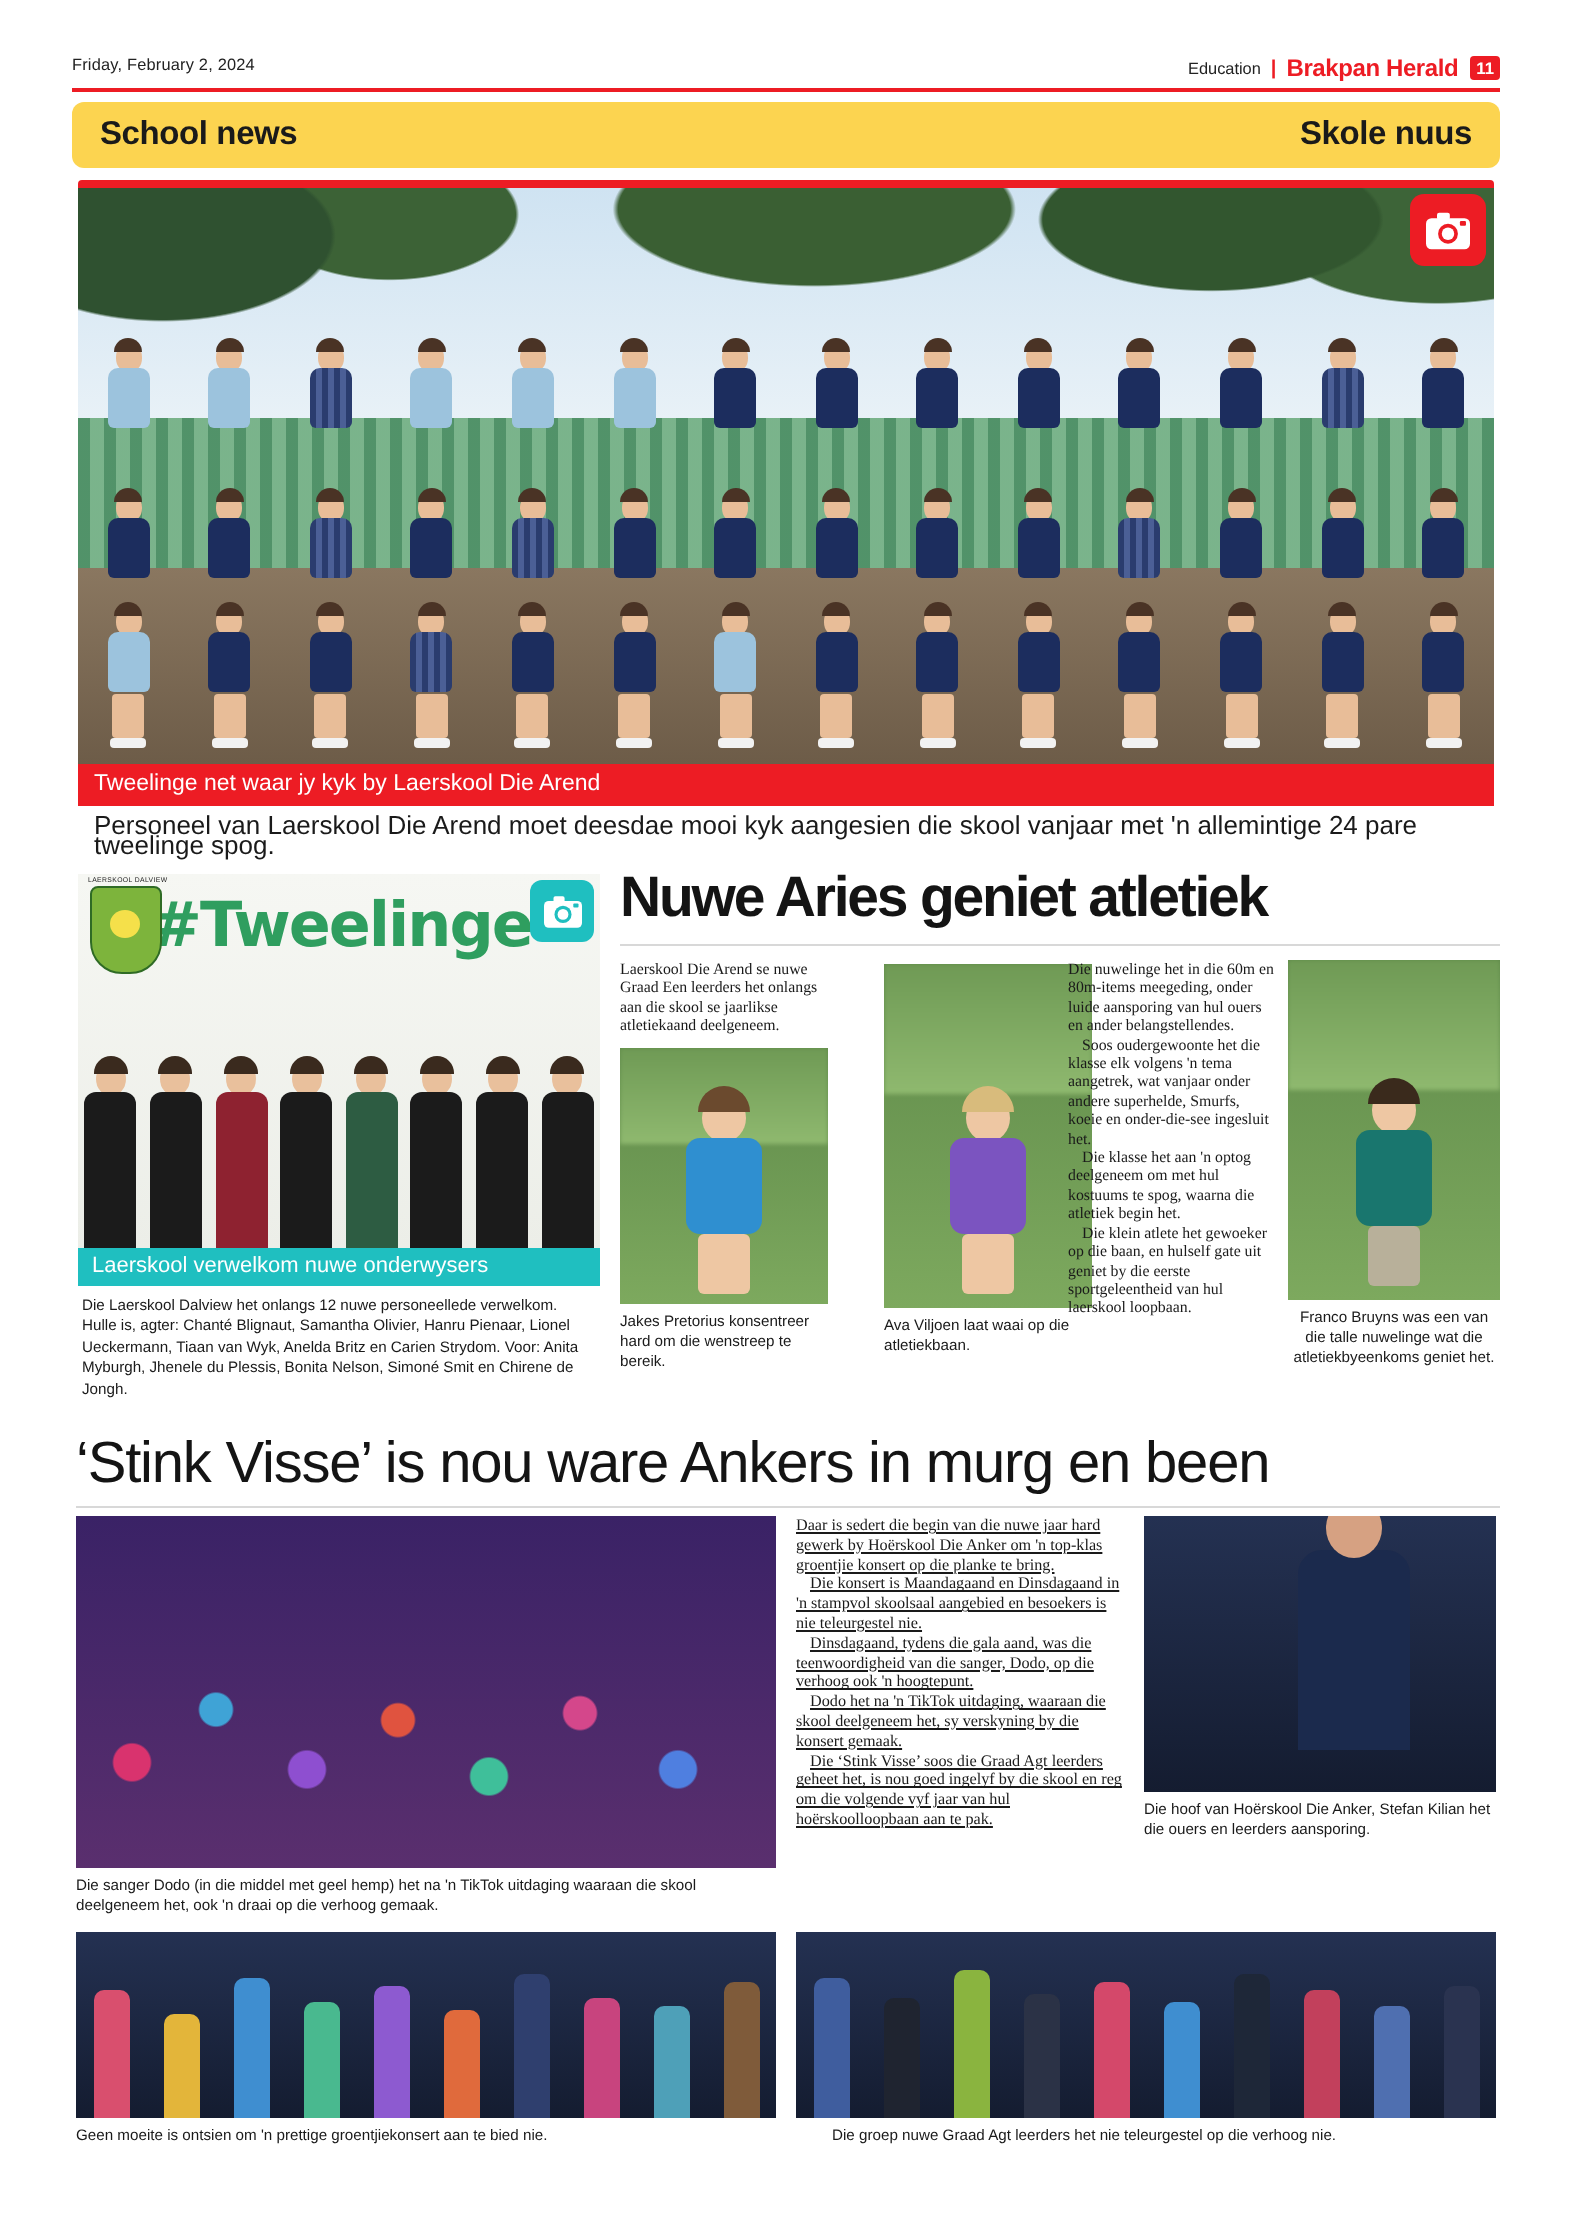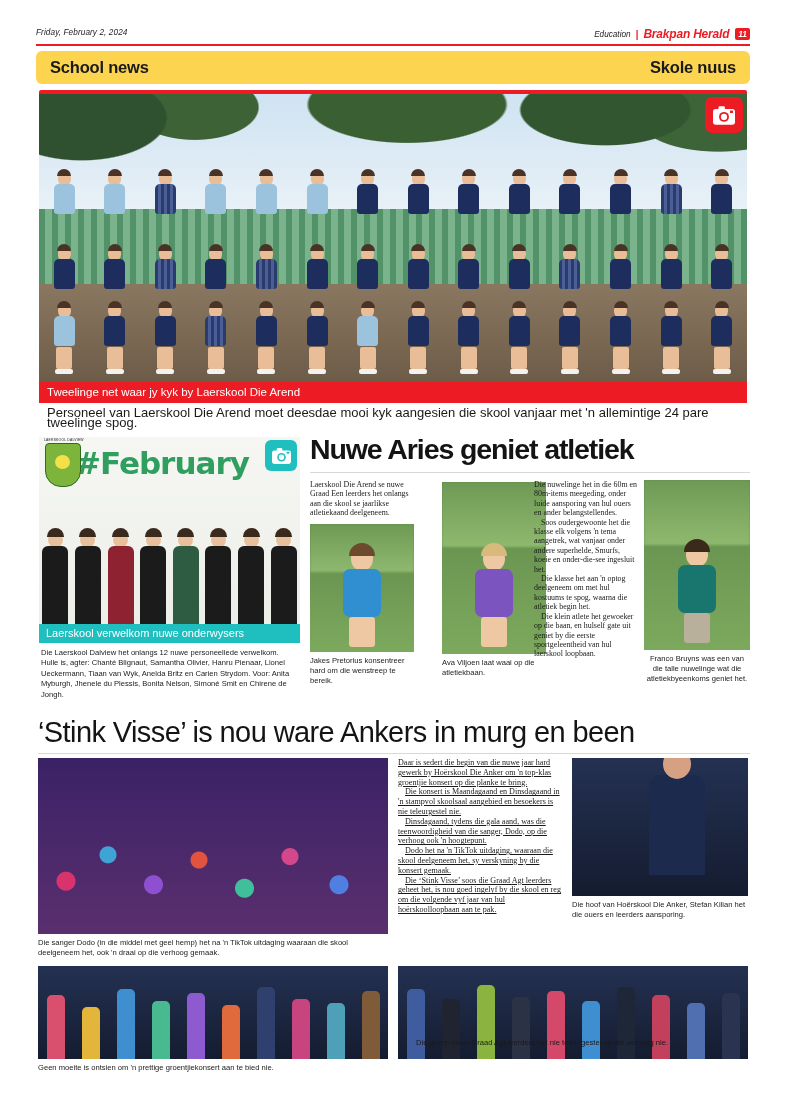--- a/index.html
+++ b/index.html
@@ -22,21 +22,20 @@
     height: 1113px;
     background: #ffffff;
   }
 
   
   .masthead {
     position: absolute;
     left: 36px; top: 28px;
     width: 714px;
     height: 22px;
-    font-style: italic;
   }
   .masthead-date {
     position: absolute;
     left: 0; top: 0;
     font-size: 8.2px;
     color: #222;
     letter-spacing: .1px;
     white-space: nowrap;
   }
   .masthead-right {
@@ -383,21 +382,21 @@
   }
   .sv-cap3 {
     position:absolute; left:38px; top:1063px; width:350px;
     font-size:7.6px; line-height:10.4px; color:#1a1a1a;
   }
   .sv-photo4 {
     position:absolute; left:398px; top:966px; width:350px; height:93px; overflow:hidden;
     background:#1f2a47;
   }
   .sv-cap4 {
-    position:absolute; left:398px; top:1038px; width:350px;
+    position:absolute; left:398px; top:1063px; width:350px;
     font-size:7.6px; line-height:10.4px; color:#1a1a1a;padding-left:18px;
   }
   .dancers { position:absolute; inset:0; display:flex; justify-content:space-around; align-items:flex-end;}
   .dancers i { display:block; width:18px; border-radius:5px 5px 0 0; }
 </style>
 </head>
 <body>
 
 <div class="page">
 
@@ -683,21 +682,21 @@
         </svg>
       </div>
     </div>
     <div class="hero-redcap">Tweelinge net waar jy kyk by Laerskool Die Arend</div>
     <div class="hero-subcap">Personeel van Laerskool Die Arend moet deesdae mooi kyk aangesien die skool vanjaar met 'n allemintige 24 pare tweelinge spog.</div>
   </div>
 
   <div class="dalview">
     <div class="dalview-photo">
       <div class="dv-wall"></div>
-      <div class="dv-hash">#February</div>
+      <div class="dv-hash">#Tweelinge</div>
       <div class="dv-crest"></div>
       <div class="dv-crestlbl">LAERSKOOL DALVIEW</div>
       <div class="dv-people">
         <span class="dvp">
             <span class="hr"></span>
             <span class="h"></span>
             <span class="b"></span>
           </span>
         <span class="dvp">
             <span class="hr"></span>

